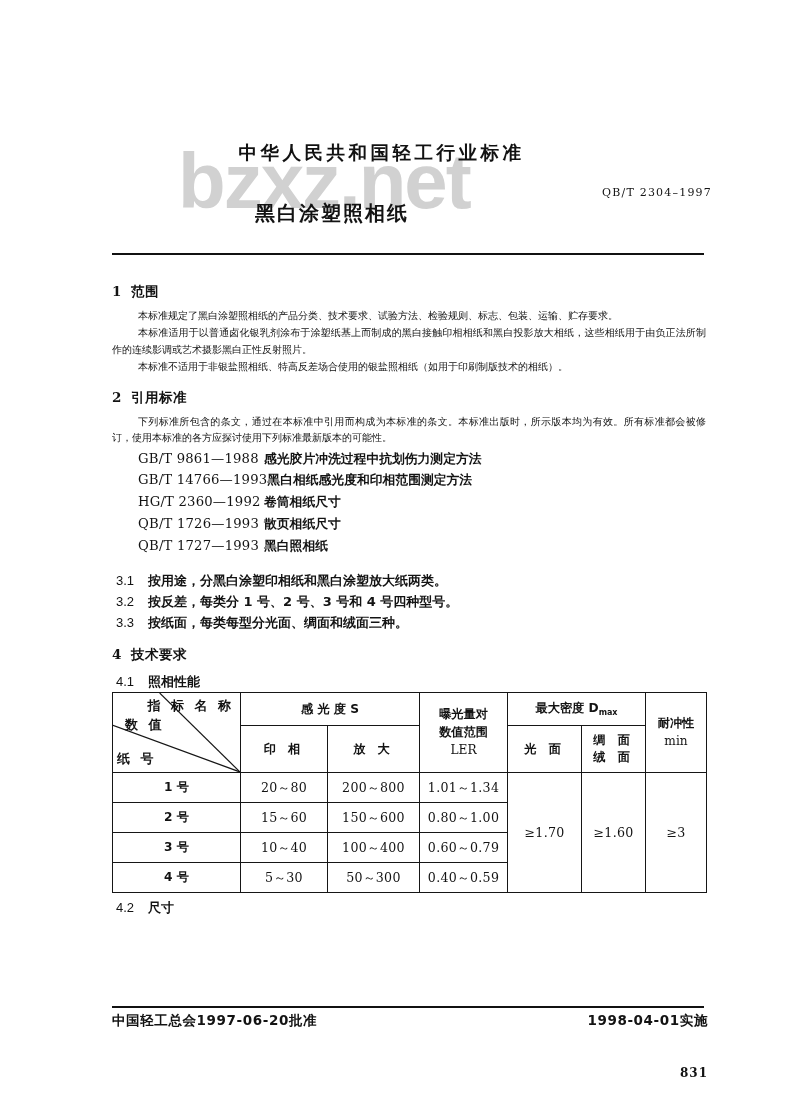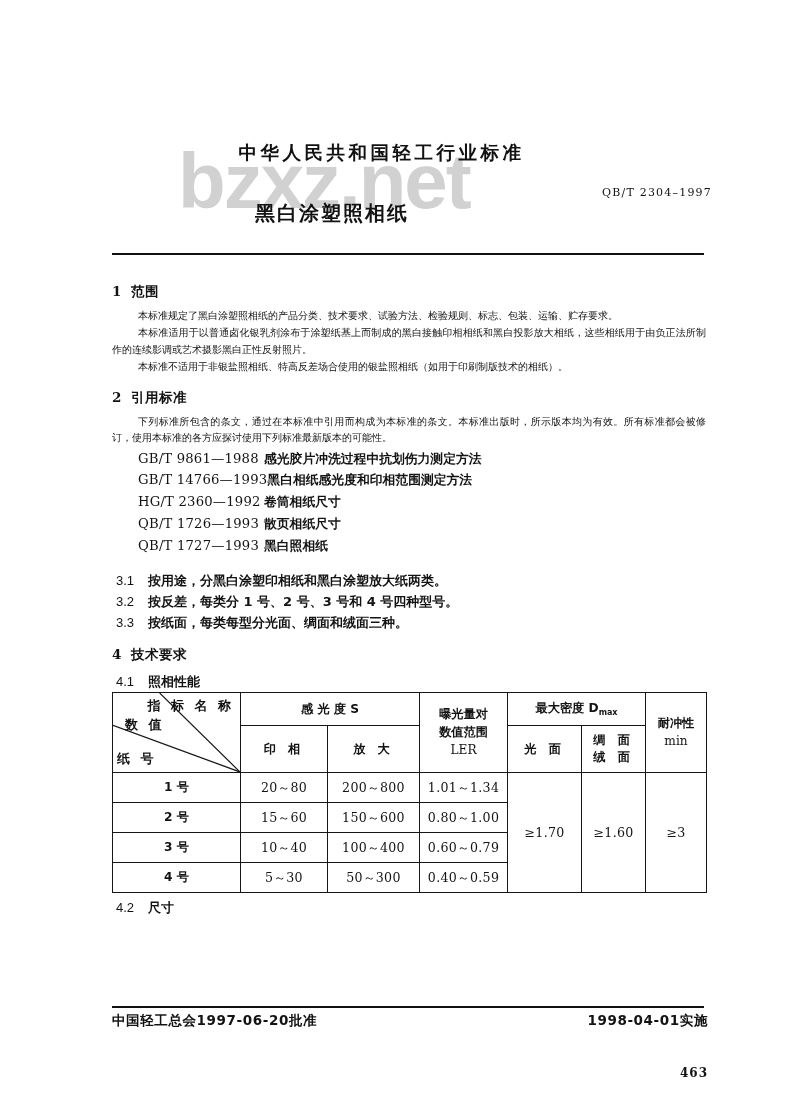--- a/index.html
+++ b/index.html
@@ -362,16 +362,16 @@
 
       <p class="clause" style="margin-top:4px;">
         <span class="num">4.2</span><span>尺寸</span>
       </p>
 
     </div>
 
     <div class="rule-foot"></div>
     <div class="foot-left">中国轻工总会1997-06-20批准</div>
     <div class="foot-right">1998-04-01实施</div>
-    <div class="pageno">463</div>
+    <div class="pageno">831</div>
 
   </div>
 </div>
 
 </body></html>

